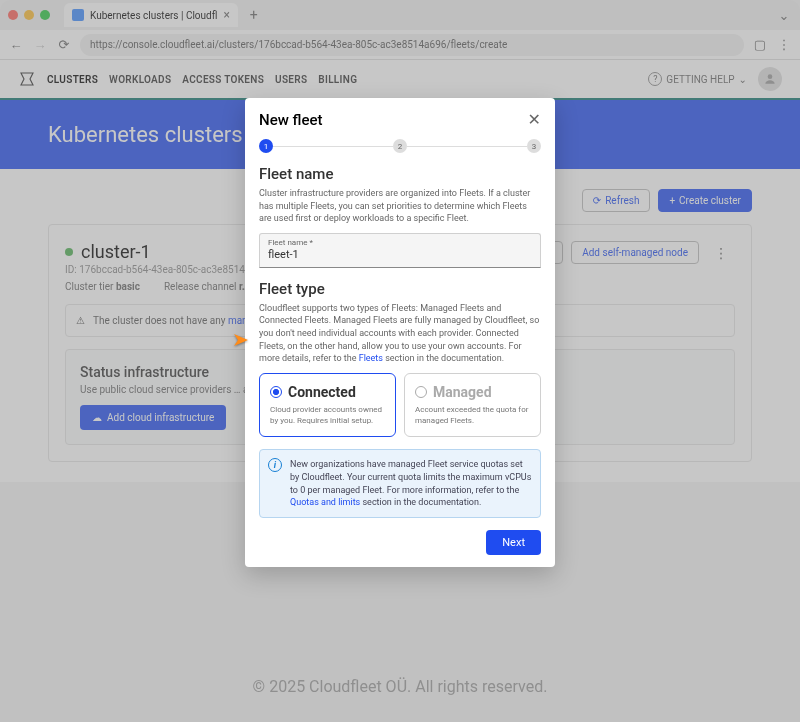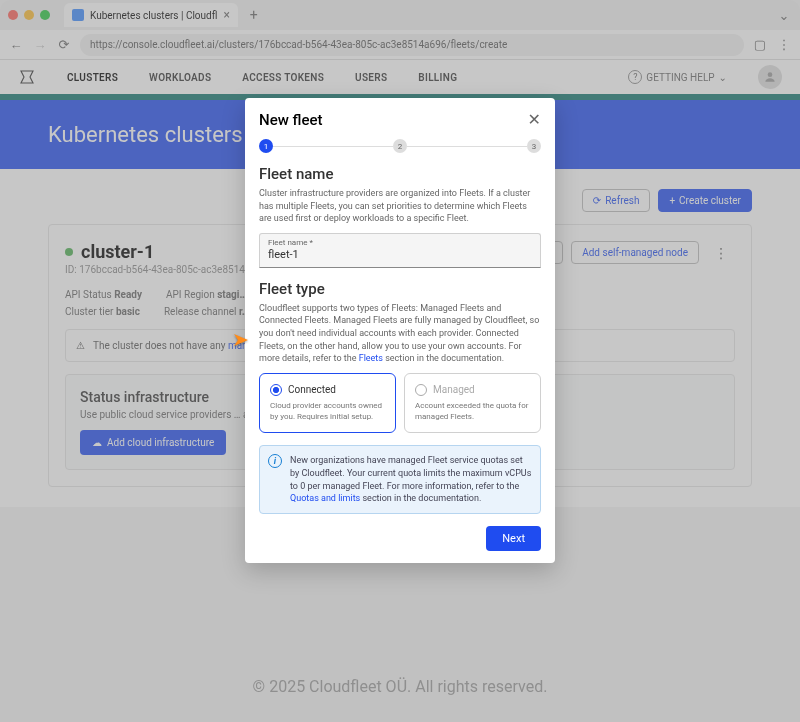--- a/index.html
+++ b/index.html
@@ -9,37 +9,37 @@
 .traffic-lights{display:flex;gap:6px;margin-right:8px}
 .tlight{width:10px;height:10px;border-radius:50%}
 .tab{background:#fff;border-radius:6px 6px 0 0;padding:4px 8px;font-size:10px;display:flex;align-items:center;gap:6px;height:24px}
 .tab-favicon{width:12px;height:12px;background:#3b8aff;border-radius:2px}
 .tab-close{font-size:12px;color:#666}
 .tab-add{font-size:14px;color:#666;padding:0 6px}
 .url-bar{display:flex;align-items:center;height:30px;padding:0 8px;gap:8px;background:#fff;border-bottom:1px solid #ddd}
 .nav-icon{width:16px;height:16px;color:#666;display:flex;align-items:center;justify-content:center;font-size:13px}
 .url-input{flex:1;background:#f1f1f1;border-radius:14px;height:22px;padding:0 10px;font-size:10px;color:#555;display:flex;align-items:center}
 .app{background:#fff}
-.topnav{display:flex;align-items:center;height:40px;padding:0 18px;gap:31px;border-bottom:6px solid #0f766e}
+.topnav{display:flex;align-items:center;height:40px;padding:0 18px;gap:11px;border-bottom:2px solid #0f766e}
 .logo{width:18px;height:18px}
 .nav-link{font-size:10px;font-weight:600;color:#333;letter-spacing:.3px}
 .nav-link.active{color:#000}
 .nav-spacer{flex:1}
 .help-btn{font-size:10px;color:#666;display:flex;align-items:center;gap:4px}
 .avatar{width:24px;height:24px;background:#ddd;border-radius:50%;display:flex;align-items:center;justify-content:center}
 .hero{background:#1f4cf0;color:#fff;padding:22px 48px}
 .hero h1{font-size:22px;font-weight:400}
 .content{padding:20px 48px}
 .page-actions{display:flex;justify-content:flex-end;gap:8px;margin-bottom:12px}
 .btn{border:1px solid #bbb;background:#fff;border-radius:4px;padding:5px 10px;font-size:10px;display:flex;align-items:center;gap:4px;color:#1f4cf0}
 .btn.primary{background:#1f4cf0;color:#fff;border-color:#1f4cf0}
 .card{border:1px solid #e4e4e4;border-radius:4px;padding:16px;background:#fff}
 .cluster-head{display:flex;align-items:center;gap:8px}
 .dot{width:8px;height:8px;background:#4caf50;border-radius:50%}
-.cluster-name{font-size:18px;font-weight:700}
+.cluster-name{font-size:18px;font-weight:400}
 .cluster-id{font-size:10px;color:#888;margin-top:2px}
 .cluster-meta{display:flex;gap:24px;margin-top:14px;font-size:10px;color:#666}
 .cluster-actions{display:flex;gap:8px}
 .kebab{width:28px;display:flex;align-items:center;justify-content:center;font-size:14px;color:#666}
 .warn-box{border:1px solid #e4e4e4;border-radius:4px;padding:10px;margin-top:12px;font-size:10px;color:#555;display:flex;gap:8px}
 .infra-card{border:1px solid #e4e4e4;border-radius:4px;padding:14px;margin-top:12px;background:#fafbfc}
 .infra-card h3{font-size:14px;font-weight:500;color:#333}
 .infra-card p{font-size:10px;color:#666;margin-top:4px}
 .add-infra{background:#1f4cf0;color:#fff;border:none;border-radius:4px;padding:7px 12px;font-size:10px;margin-top:10px;display:flex;align-items:center;gap:5px}
 .link{color:#1f4cf0}
@@ -58,21 +58,21 @@
 .sect-desc{font-size:9px;color:#666;line-height:1.4;margin-bottom:8px}
 .input-wrap{border:1px solid #d0d0d0;border-bottom:1px solid #888;border-radius:3px 3px 0 0;padding:4px 8px 6px;background:#f5f5f5;margin-bottom:12px}
 .input-label{font-size:8px;color:#666}
 .input-val{font-size:11px;color:#333;margin-top:1px}
 .fleet-opts{display:flex;gap:8px;margin-bottom:12px}
 .fleet-opt{flex:1;border:1px solid #d0d0d0;border-radius:6px;padding:10px;cursor:pointer}
 .fleet-opt.selected{border-color:#1f4cf0;border-width:1.5px}
 .opt-head{display:flex;align-items:center;gap:6px;margin-bottom:5px}
 .radio{width:12px;height:12px;border-radius:50%;border:1.5px solid #aaa}
 .radio.on{border-color:#1f4cf0;background:radial-gradient(circle,#1f4cf0 0 40%,#fff 45%)}
-.opt-title{font-size:10px;font-weight:400;color:#333}
+.opt-title{font-size:14px;font-weight:700;color:#333}
 .fleet-opt.disabled .opt-title{color:#aaa}
 .opt-desc{font-size:8px;color:#777;line-height:1.35}
 .info-box{border:1px solid #b6d5f0;background:#eaf3fc;border-radius:4px;padding:8px;display:flex;gap:8px;font-size:9px;color:#445;line-height:1.4;margin-bottom:12px}
 .info-icon{width:14px;height:14px;border:1.5px solid #177fd4;border-radius:50%;color:#177fd4;font-size:9px;display:flex;align-items:center;justify-content:center;flex-shrink:0;font-style:italic;font-weight:bold}
 .modal-foot{display:flex;justify-content:flex-end}
 .next-btn{background:#1f4cf0;color:#fff;border:none;border-radius:4px;padding:6px 16px;font-size:11px}
 .footer{position:absolute;bottom:26px;left:0;right:0;text-align:center;font-size:16px;color:#999}
 </style>
 </head>
 <body>
@@ -154,24 +154,20 @@
         <div class="cluster-actions">
           <button class="btn">
               <span>new fleet</span>
             </button>
           <button class="btn">
               <span>Add self-managed node</span>
             </button>
           <div class="kebab">⋮</div>
         </div>
       </div>
-      <div class="cluster-meta">
-        <div><span>API Status</span> <b>Ready</b></div>
-        <div><span>API Region</span> <b>stagi…</b></div>
-      </div>
       <div class="cluster-meta" style="margin-top:6px">
         <div><span>Cluster tier</span> <b>basic</b></div>
         <div><span>Release channel</span> <b>r…</b></div>
       </div>
       <div class="warn-box">
         <span>⚠</span>
         <div>
           <span>The cluster does not have any </span><span class="link">managed nodes</span><span> sections of the …</span>
           <span style="float:right"><span> mode. See the </span><span class="link">Fleets</span><span> and </span><span class="link">Self-</span></span>
         </div>

